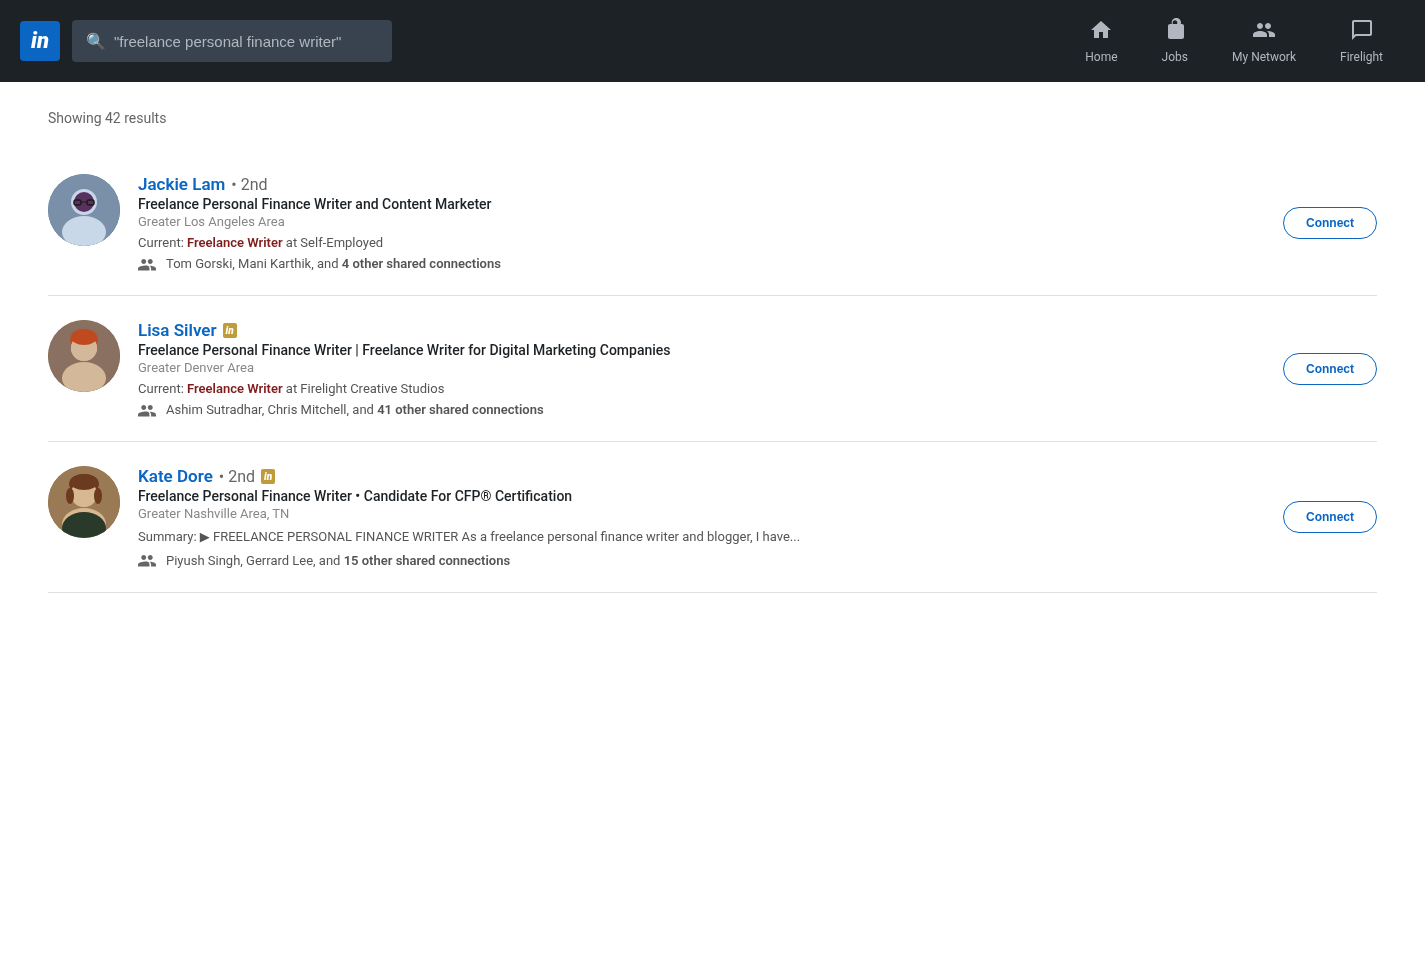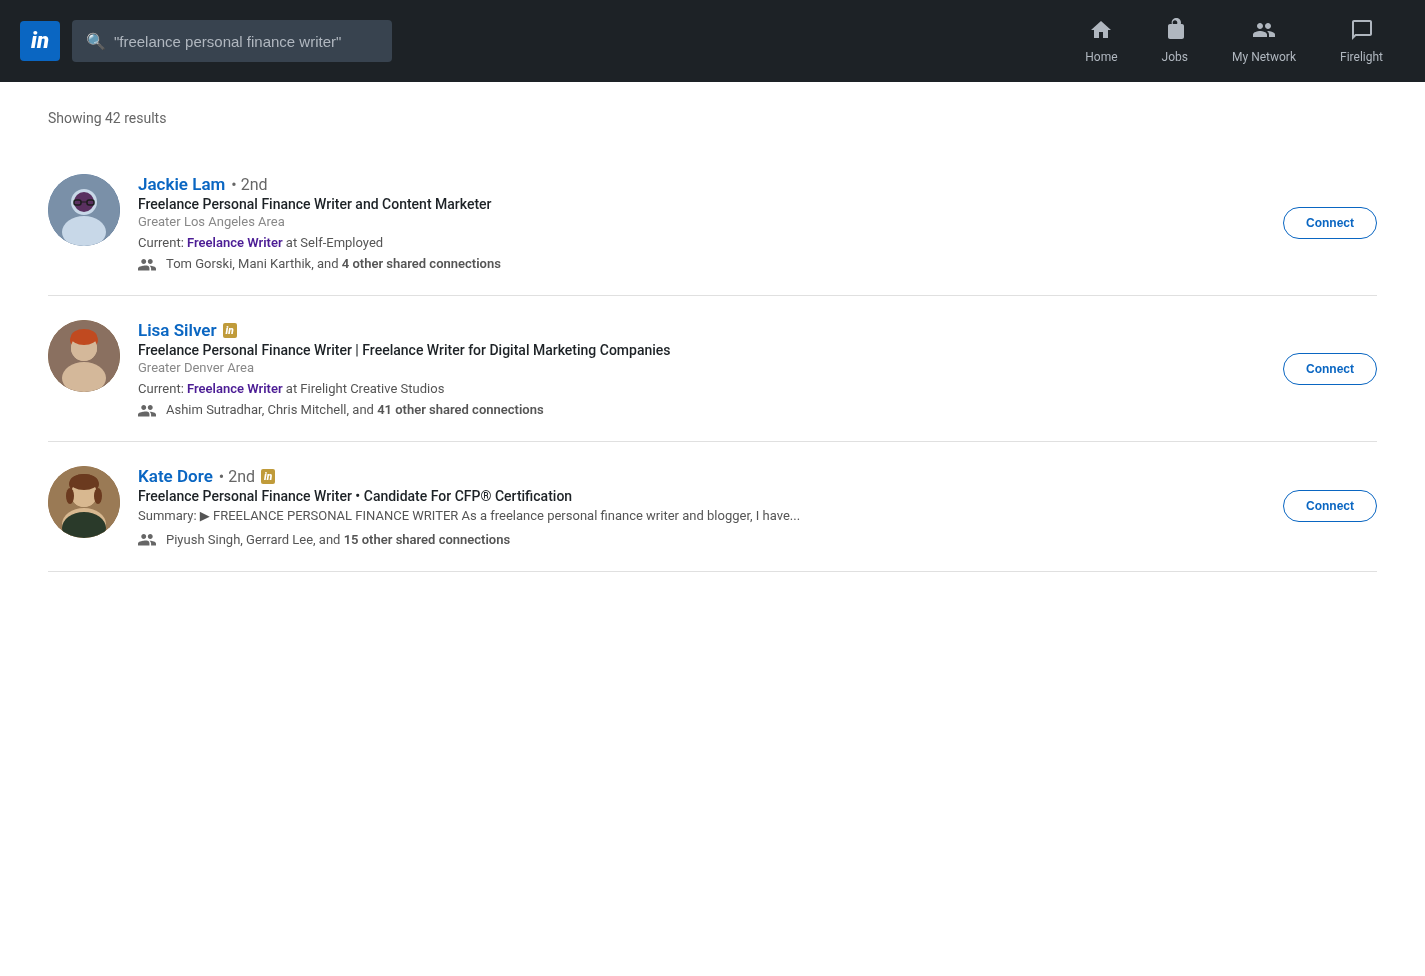--- a/index.html
+++ b/index.html
@@ -174,21 +174,21 @@
       margin-bottom: 6px;
     }
 
     .result-current {
       font-size: 13px;
       color: #555;
       margin-bottom: 6px;
     }
     .result-current strong {
       font-weight: 600;
-      color: #4c1d95;
+      color: #7f1d1d;
     }
 
     .result-summary {
       font-size: 13px;
       color: #555;
       margin-bottom: 6px;
       line-height: 1.5;
     }
 
     .shared-connections {
@@ -365,20 +365,21 @@
           <ellipse cx="36" cy="62" rx="22" ry="16" fill="#2a3a2a"></ellipse>
         </svg>
       </div>
       <div class="result-info">
         <div class="result-name-row">
           <span class="result-name">Kate Dore</span>
           <span class="result-degree">• 2nd</span>
           <span class="linkedin-badge">in</span>
         </div>
         <div class="result-title">Freelance Personal Finance Writer • Candidate For CFP® Certification</div>
+        <div class="result-location">Greater Nashville Area, TN</div>
         <div class="result-summary">
           Summary: <span>▶ FREELANCE PERSONAL FINANCE WRITER As a freelance personal finance writer</span><span> and blogger, I have...</span>
         </div>
         <div class="shared-connections">
           <svg class="people-svg" width="18" height="14" viewBox="0 0 22 16" fill="#666">
               <path d="M15 8c1.66 0 2.99-1.34 2.99-3S16.66 2 15 2c-1.66 0-3 1.34-3 3s1.34 3 3 3zm-8 0c1.66 0 2.99-1.34 2.99-3S8.66 2 7 2C5.34 2 4 3.34 4 5s1.34 3 3 3zm0 2c-2.33 0-7 1.17-7 3.5V16h14v-2.5C14 9.17 9.33 10 7 10zm8 0c-.29 0-.62.02-.97.05 1.16.84 1.97 1.97 1.97 3.45V16h6v-2.5c0-2.33-4.67-3.5-7-3.5z"></path>
             </svg>
           <span>
             <span>Piyush Singh, Gerrard Lee, and </span><strong>15 other shared connections</strong>
           </span>

